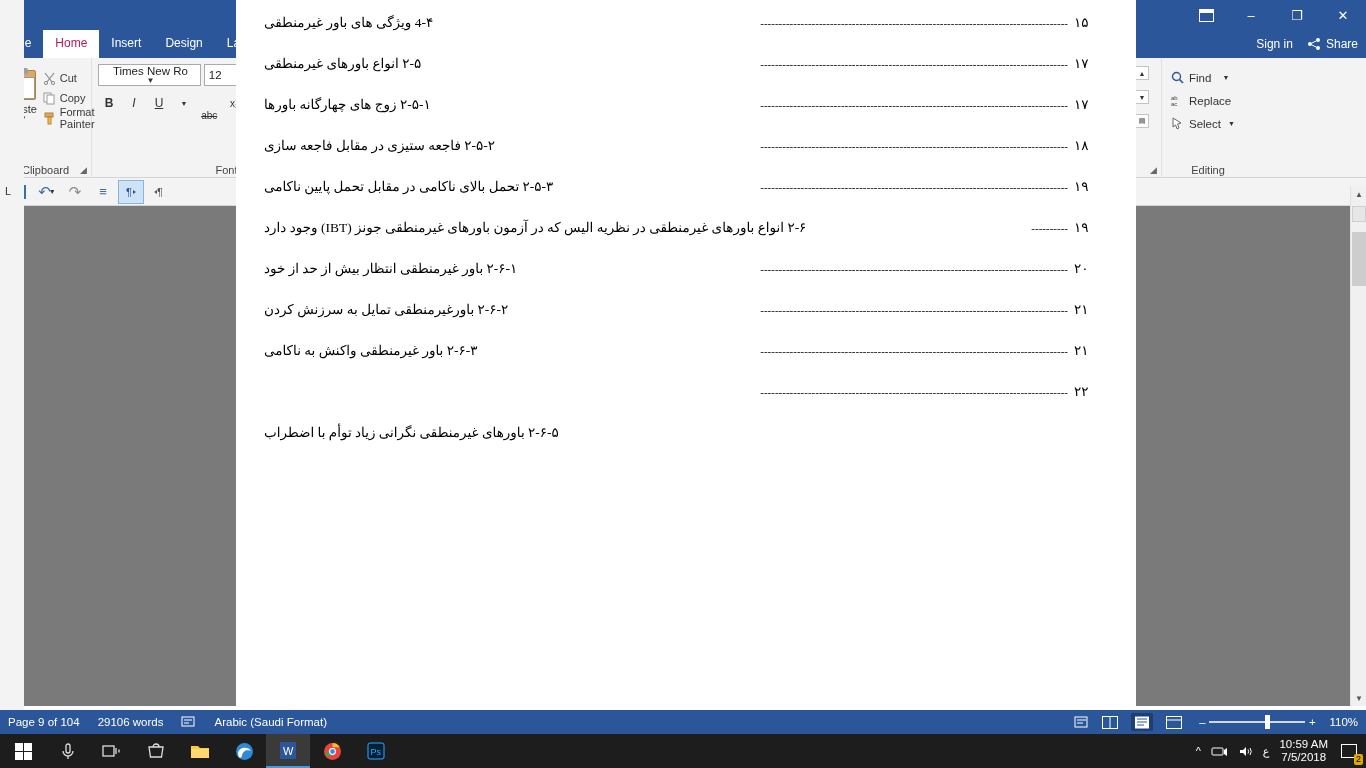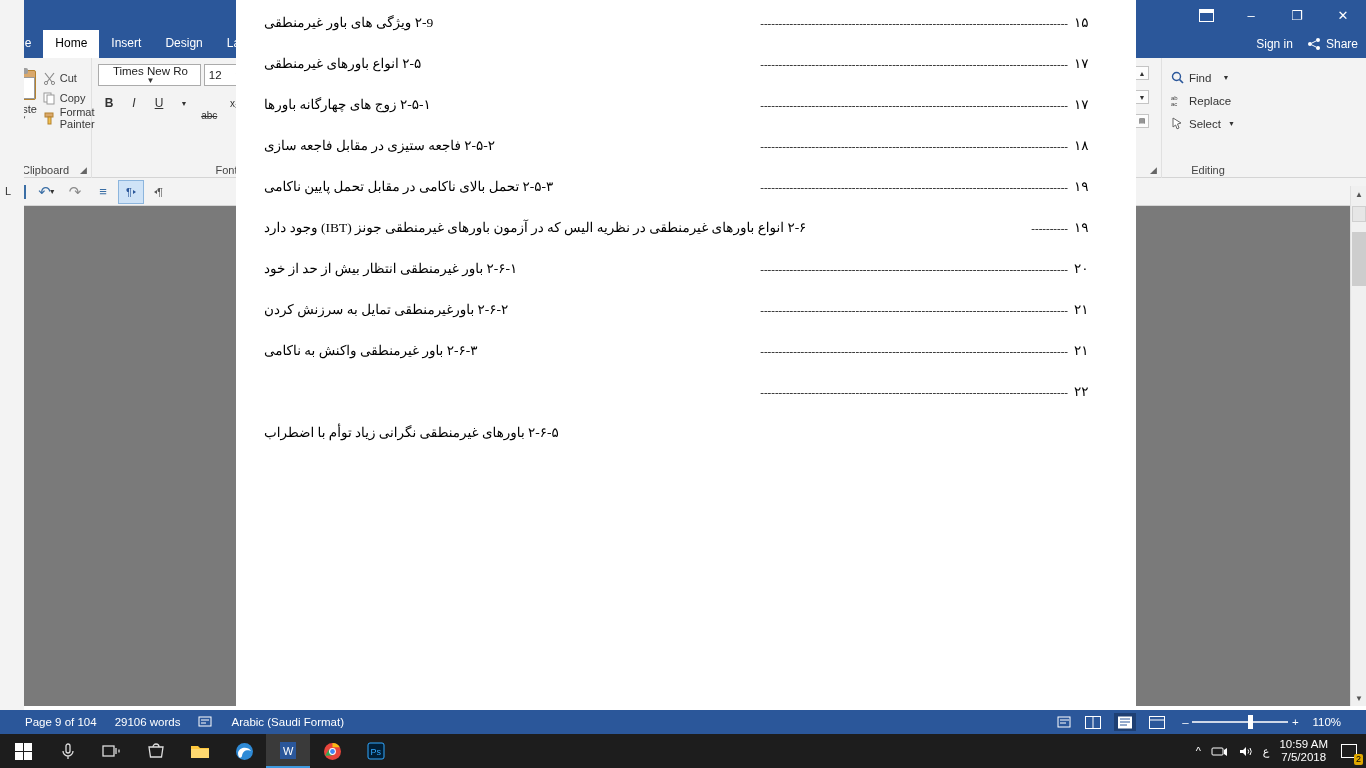--- a/index.html
+++ b/index.html
@@ -29,21 +29,21 @@
     display: flex; align-items: center; justify-content: center; color: #fff; }
 
   
   .tabbar {
     height: 28px; background: #2b579a; display: flex; align-items: flex-end;
     position: relative; color: #fff; font-size: 12px;
   }
   .tab {
     padding: 5px 12px 6px 12px; height: 28px; line-height: 17px; cursor: default;
   }
-  .tab.active { background: #ffffff; color: #000000; }
+  .tab.active { background: #ffffff; color: #be185d; }
   .tellme {
     display: flex; align-items: center; gap: 5px; padding: 5px 10px; font-size: 12px;
     color: #fff; font-style: italic;
   }
   .bulb { color: #ffd24d; font-size: 12px; font-style: normal; }
   .right-acct { position: absolute; right: 8px; top: 0; height: 28px; display: flex; align-items: center; gap: 14px; font-size: 12px; }
   .share-btn { display: flex; align-items: center; gap: 5px; }
 
   
   .ribbon {
@@ -169,21 +169,21 @@
   }
   .vs-btn { width: 16px; height: 16px; display: flex; align-items: center; justify-content: center; font-size: 8px; color: #555; background: #f0f0f0;}
   .vs-thumb { position: absolute; top: 46px; left: 1px; width: 14px; height: 54px; background: #cdcdcd; }
   .vs-bottom { position: absolute; bottom: 0; left: 0; }
   .split-btn { position: absolute; top: 20px; left: 1px; width: 14px; height: 16px; background: #e6e6e6; border: 1px solid #cfcfcf;}
 
   
   .statusbar {
     position: absolute; left: 0; right: 0; bottom: 34px; height: 24px;
     background: #2b579a; color: #fff; display: flex; align-items: center;
-    font-size: 11.5px; padding: 0 25px; gap: 18px;
+    font-size: 11.5px; padding: 0 8px; gap: 18px;
   }
   .sb-right { margin-left: auto; display: flex; align-items: center; gap: 10px; }
   .view-btn { width: 22px; height: 18px; display: flex; align-items: center; justify-content: center; }
   .view-btn.active { background: #1e3f73; }
   .zoom-slider { display: flex; align-items: center; gap: 0; }
   .zs-line { width: 96px; height: 2px; background: #cfd8e8; position: relative; }
   .zs-thumb { position: absolute; left: 56px; top: -6px; width: 5px; height: 14px; background: #fff; }
   .zs-sign { width: 14px; text-align: center; }
 
   
@@ -598,21 +598,21 @@
 
   <div class="ruler"></div>
   <div class="ruler-inner">7   ·   ·   ·   6   ·   ·   ·   5   ·   ·   ·   4   ·   ·   ·   3   ·   ·   ·   2   ·   ·   ·   1   ·   ·   ·       ·   ·   ·   1   ·</div>
 
   <div class="page">
     <div class="toc">
 
       <div class="toc-row">
         <span class="toc-page">۱۵</span>
         <span class="toc-dots">------------------------------------------------------------------------------------</span>
-        <span class="toc-title">۲-9 ویژگی های باور غیرمنطقی</span>
+        <span class="toc-title">4-۴ ویژگی های باور غیرمنطقی</span>
       </div>
 
       <div class="toc-row">
         <span class="toc-page">۱۷</span>
         <span class="toc-dots">------------------------------------------------------------------------------------</span>
         <span class="toc-title">۲-۵ انواع باورهای غیرمنطقی</span>
       </div>
 
       <div class="toc-row">
         <span class="toc-page">۱۷</span>

